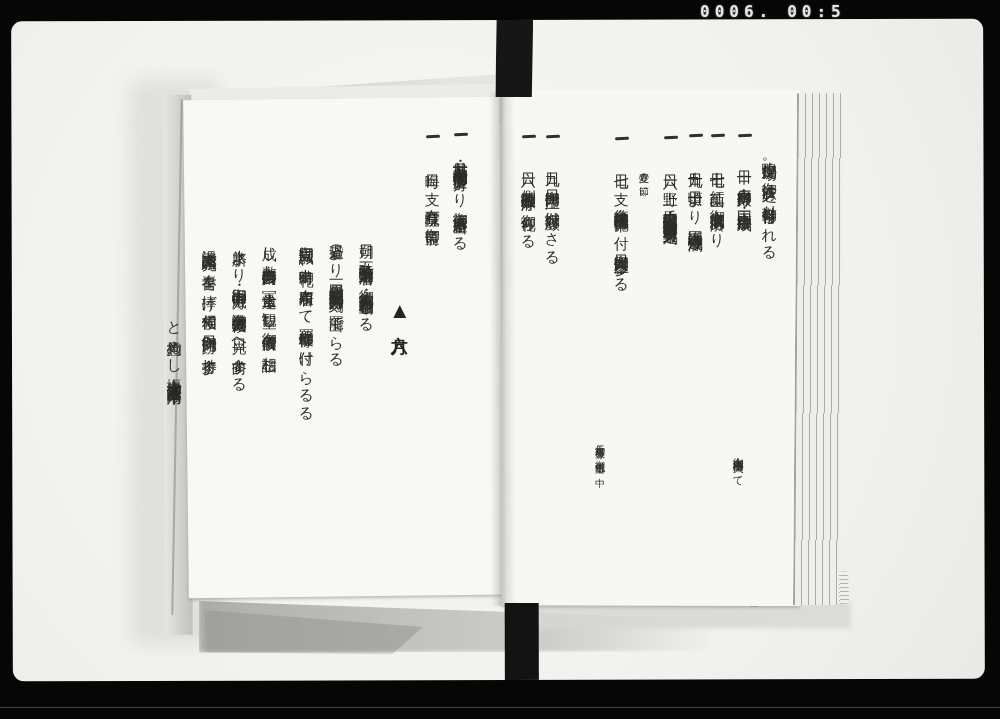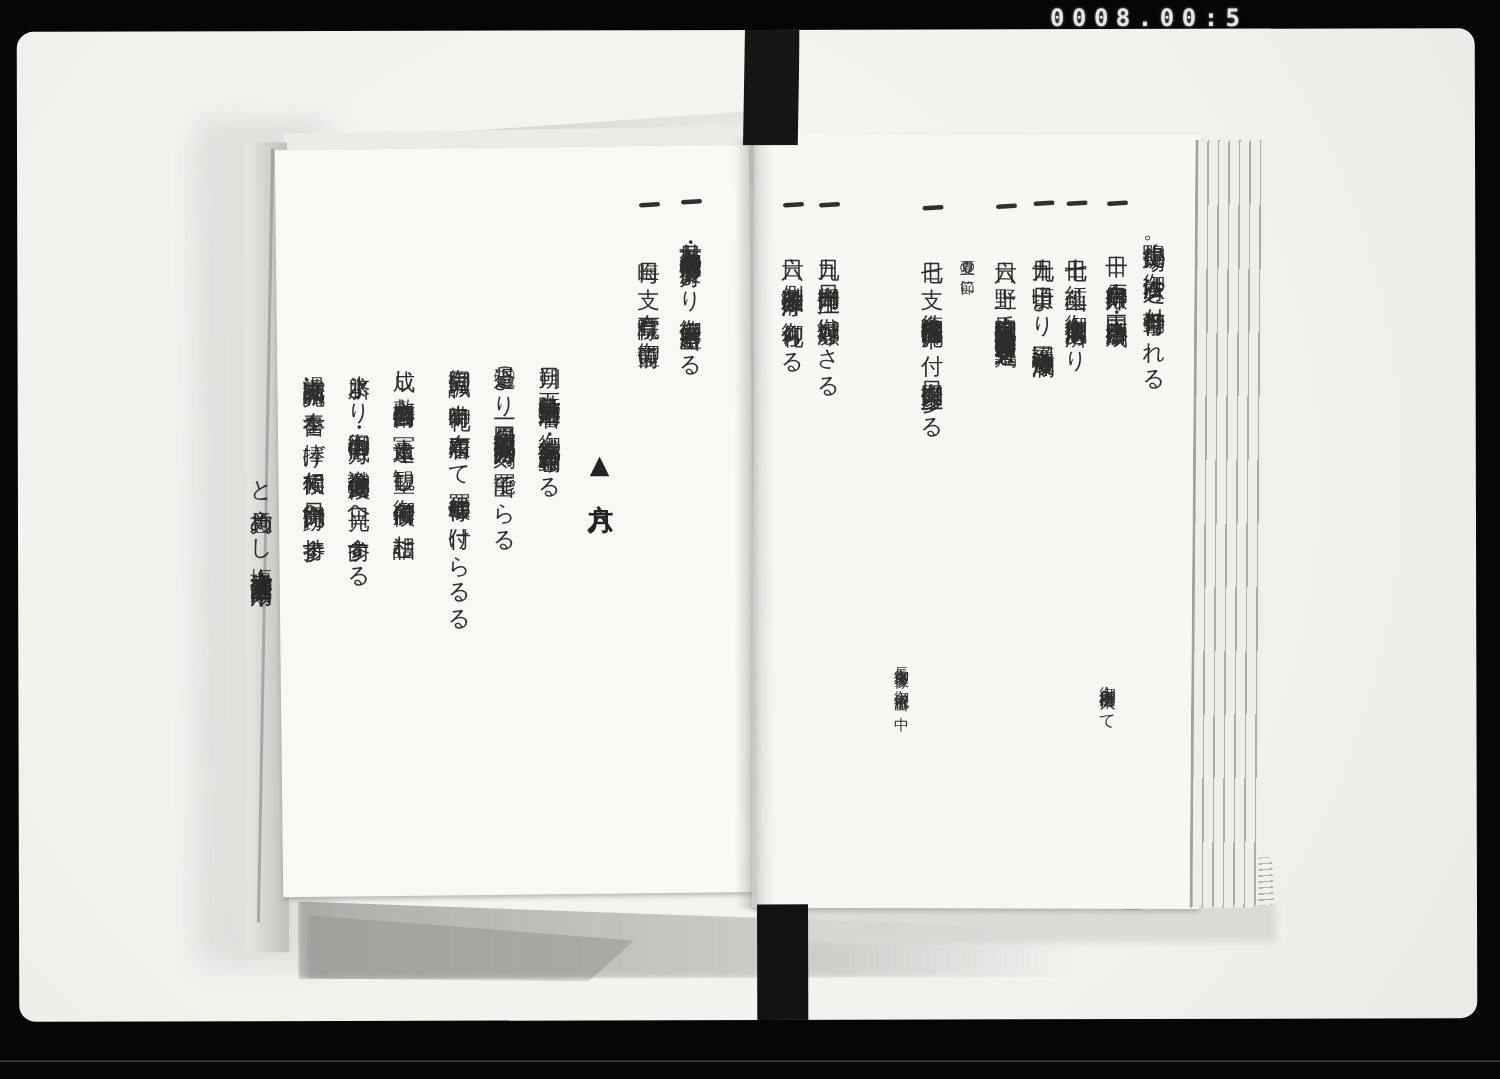--- a/index.html
+++ b/index.html
@@ -9,21 +9,21 @@
     font-family:"DejaVu Sans","Liberation Sans",sans-serif;
   }
   
   .counter{
     position:absolute;top:2px;left:700px;width:290px;height:20px;z-index:20;
     font-family:"DejaVu Sans Mono","Liberation Mono",monospace;
     font-size:16px;font-weight:bold;color:#e6e6e6;
     text-shadow:0 0 2px rgba(255,255,255,.55);
     letter-spacing:5px;white-space:nowrap;
   }
-  .counter .grp2{}
+  .counter .grp2{margin-left:14px;}
   .scratch{
     position:absolute;left:0;top:707px;width:1000px;height:1px;
     background:#555;opacity:.75;z-index:19;
   }
   
   .photo{
     position:absolute;left:12px;top:20px;width:972px;height:660px;
     border-radius:11px;
     background:radial-gradient(circle at 42% 45%, #f7f7f4 0%, #f1f1ee 65%, #e9e9e6 100%);
     transform:rotate(-.15deg);
@@ -79,21 +79,21 @@
   .vcol.header{font-weight:bold;letter-spacing:3px;opacity:.96;}
   .col-marker{
     position:absolute;width:14px;height:3px;background:#1a1a1a;
     border-radius:1.5px;transform:rotate(-3deg);opacity:.9;
   }
 </style>
 </head>
 <body>
 
 <div class="counter">
-  <span>0008.</span><span class="grp2">00:5</span>
+  <span>0006.</span><span class="grp2">00:5</span>
 </div>
 
 <div class="photo">
   <div class="sh-soft-left"></div>
   <div class="under-top"></div>
   <div class="prev-leaf"></div>
   <div class="left-strip"></div>
   <div class="left-edge-line"></div>
   <div class="bottom-band"></div>
   <div class="bottom-wedge"></div>

